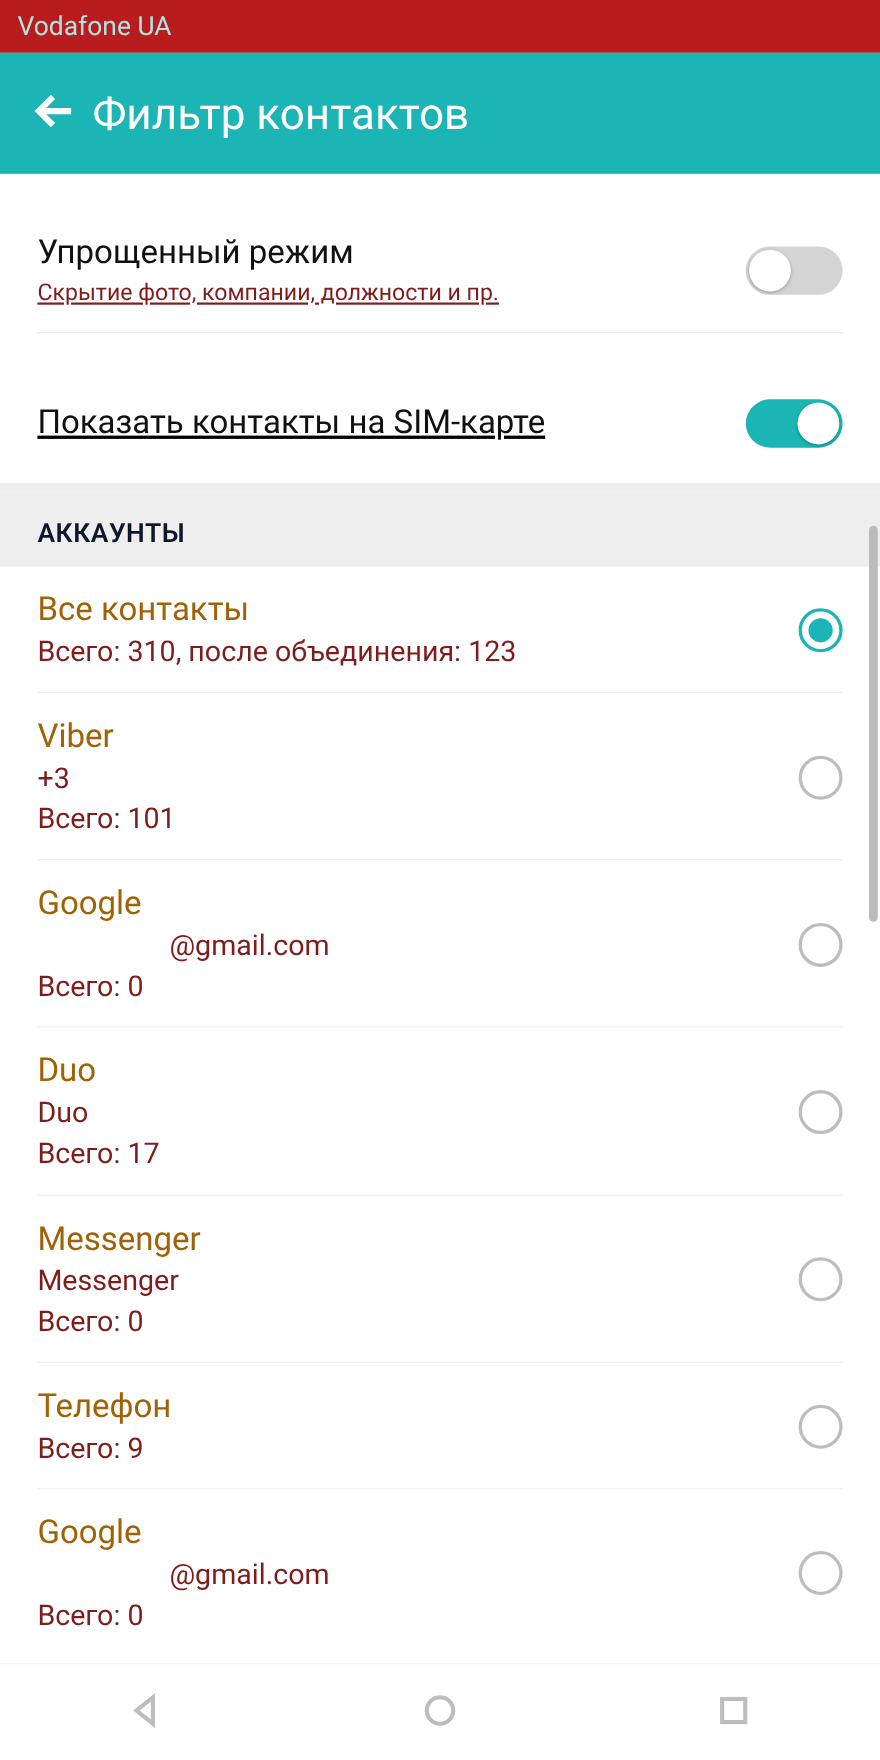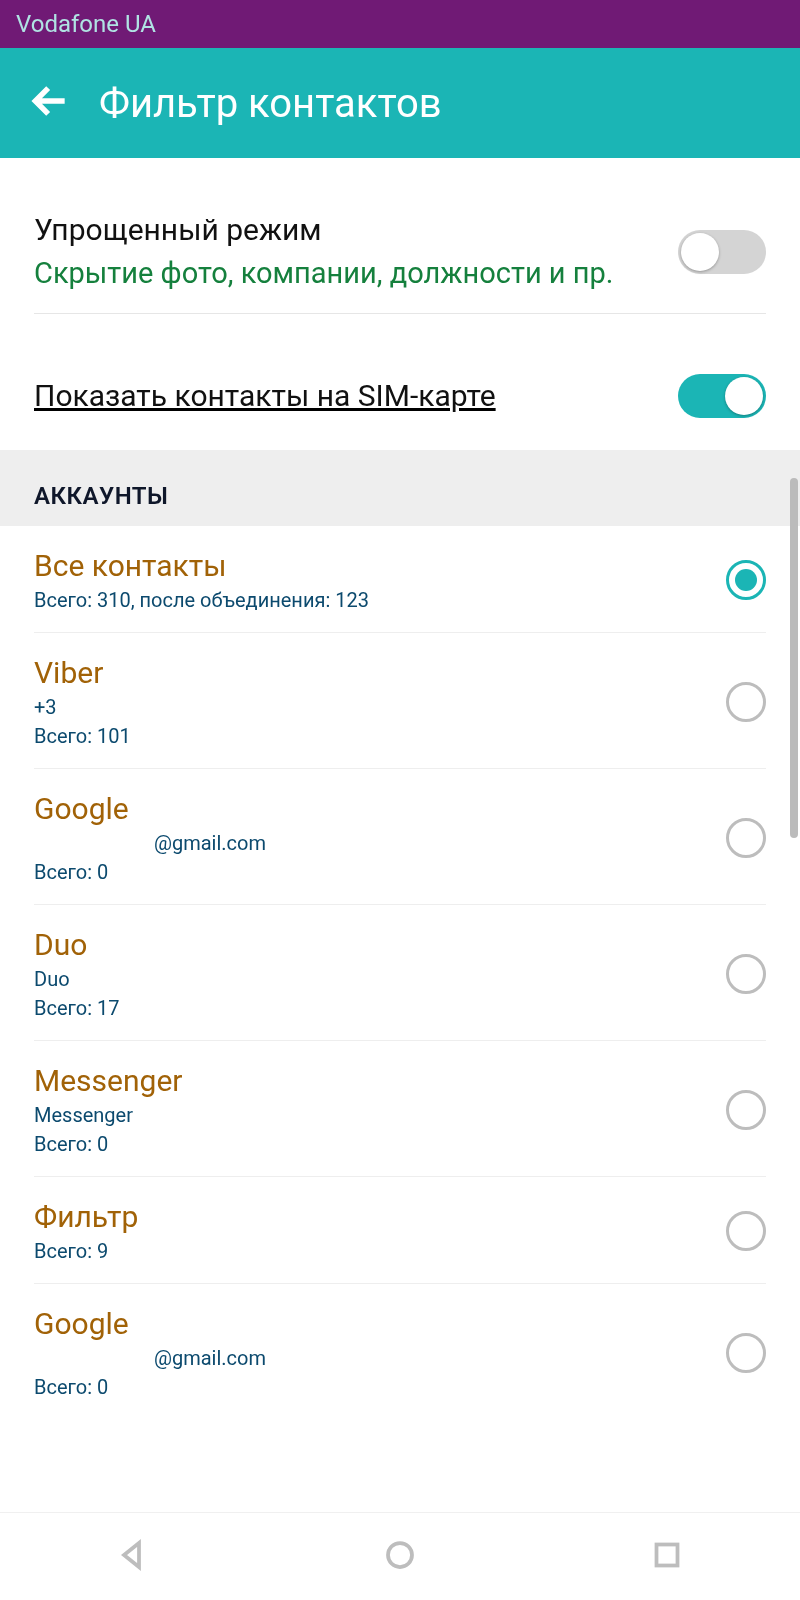--- a/index.html
+++ b/index.html
@@ -1,51 +1,51 @@
 <!DOCTYPE html>
 <html><head>
 <meta charset="utf-8">
 <style>
   * { box-sizing: border-box; margin: 0; padding: 0; }
   html, body { width: 800px; height: 1600px; font-family: -apple-system, Roboto, "Helvetica Neue", Arial, sans-serif; background: #fff; overflow: hidden; }
   .status-bar {
-    height: 48px; background: #701a75; display: flex; align-items: center;
+    height: 48px; background: #b91c1c; display: flex; align-items: center;
     justify-content: space-between; padding: 0 16px; color: #B0E3E3; font-size: 24px;
   }
   .status-left { font-weight: 400; }
   .status-right { display: flex; align-items: center; gap: 8px; }
   .status-right span { display: inline-flex; align-items: center; }
   .battery-box { border: 2px solid #B0E3E3; border-radius: 3px; padding: 0 4px; font-size: 16px; line-height: 18px; position: relative; }
   .battery-box::after { content: ""; position: absolute; right: -5px; top: 4px; width: 3px; height: 10px; background:#B0E3E3; border-radius:1px;}
   .app-bar {
-    height: 110px; background: #1BB5B5; display: flex; align-items: center; padding: 0 20px 0 28px; gap: 27px;
+    height: 110px; background: #1BB5B5; display: flex; align-items: center; padding: 0 20px 0 28px; gap: 12px;
   }
   .back-icon svg { width: 44px; height: 44px; stroke: #fff; fill: none; stroke-width: 3; }
   .app-title { color: #fff; font-size: 40px; font-weight: 400; }
   .content { height: calc(1600px - 48px - 110px - 88px); overflow: hidden; position: relative; }
   .scroll-ind { position:absolute; right:2px; top:320px; width:8px; height:360px; background:#bbb; border-radius:4px; }
   .row { padding: 20px 34px; position: relative; margin-top: 32px; }
   .row-title { font-size: 30px; color: #111; line-height: 1.35; }
-  .row-sub { font-size: 29px; color: #15803d; line-height: 1.4; margin-top: 2px; }
+  .row-sub { font-size: 21px; color: #7f1d1d; line-height: 1.4; margin-top: 2px; text-decoration: underline; }
   .divider { height: 1px; background: #e6e6e6; margin: 0 34px; }
   .toggle-row { display:flex; align-items:center; }
   .toggle-row .text { flex:1; }
   .switch { width: 88px; height: 44px; border-radius: 22px; position: relative; flex-shrink:0; }
   .switch .knob { position:absolute; width: 38px; height: 38px; background:#fff; border-radius:50%; top:3px; box-shadow:0 1px 3px rgba(0,0,0,.3); }
   .switch.off { background:#d4d4d4; }
   .switch.off .knob { left:3px; }
   .switch.on { background:#1BB5B5; }
   .switch.on .knob { right:3px; }
   .section-gap { height: 8px; background:#eee; }
   .section-header { background:#eee; padding: 24px 34px 16px; }
   .section-header-text { font-size: 24px; color:#0f172a; font-weight:600; letter-spacing:0.5px; }
   .account-row { display:flex; align-items:center; padding: 20px 34px 18px; }
   .account-text { flex:1; min-width:0; }
   .acc-title { font-size: 30px; color:#a16207; line-height:1.3; }
-  .acc-line { font-size: 20px; color:#0c4a6e; line-height:1.35; margin-top:2px; }
+  .acc-line { font-size: 26px; color:#7f1d1d; line-height:1.35; margin-top:2px; }
   .radio { width: 40px; height:40px; border:3px solid #bdbdbd; border-radius:50%; flex-shrink:0; position:relative; }
   .radio.selected { border-color:#1BB5B5; }
   .radio.selected::after { content:""; position:absolute; inset:6px; background:#1BB5B5; border-radius:50%; }
   .acc-divider { height:1px; background:#eee; margin: 0 34px; }
   .nav-bar { position:absolute; bottom:0; left:0; right:0; height:88px; background:#fff; display:flex; align-items:center; justify-content:space-around; border-top:1px solid #f0f0f0; }
   .nav-bar svg { width:36px; height:36px; stroke:#bdbdbd; fill:none; stroke-width:2.5; }
   .screen { position:relative; width:800px; height:1600px; }
   .redact { display:inline-block; min-width:120px; }
 </style>
 </head>
@@ -133,21 +133,21 @@
           <div class="account-text">
             <div class="acc-title">Messenger</div>
             <div class="acc-line">Messenger</div>
             <div class="acc-line">Всего: 0</div>
           </div>
           <div class="radio"></div>
         </div>
         <div class="acc-divider"></div>
         <div class="account-row">
           <div class="account-text">
-            <div class="acc-title">Фильтр</div>
+            <div class="acc-title">Телефон</div>
             <div class="acc-line">Всего: 9</div>
           </div>
           <div class="radio"></div>
         </div>
         <div class="acc-divider"></div>
         <div class="account-row">
           <div class="account-text">
             <div class="acc-title">Google</div>
             <div class="acc-line"><span class="redact"></span><span>@gmail.com</span></div>
             <div class="acc-line">Всего: 0</div>

